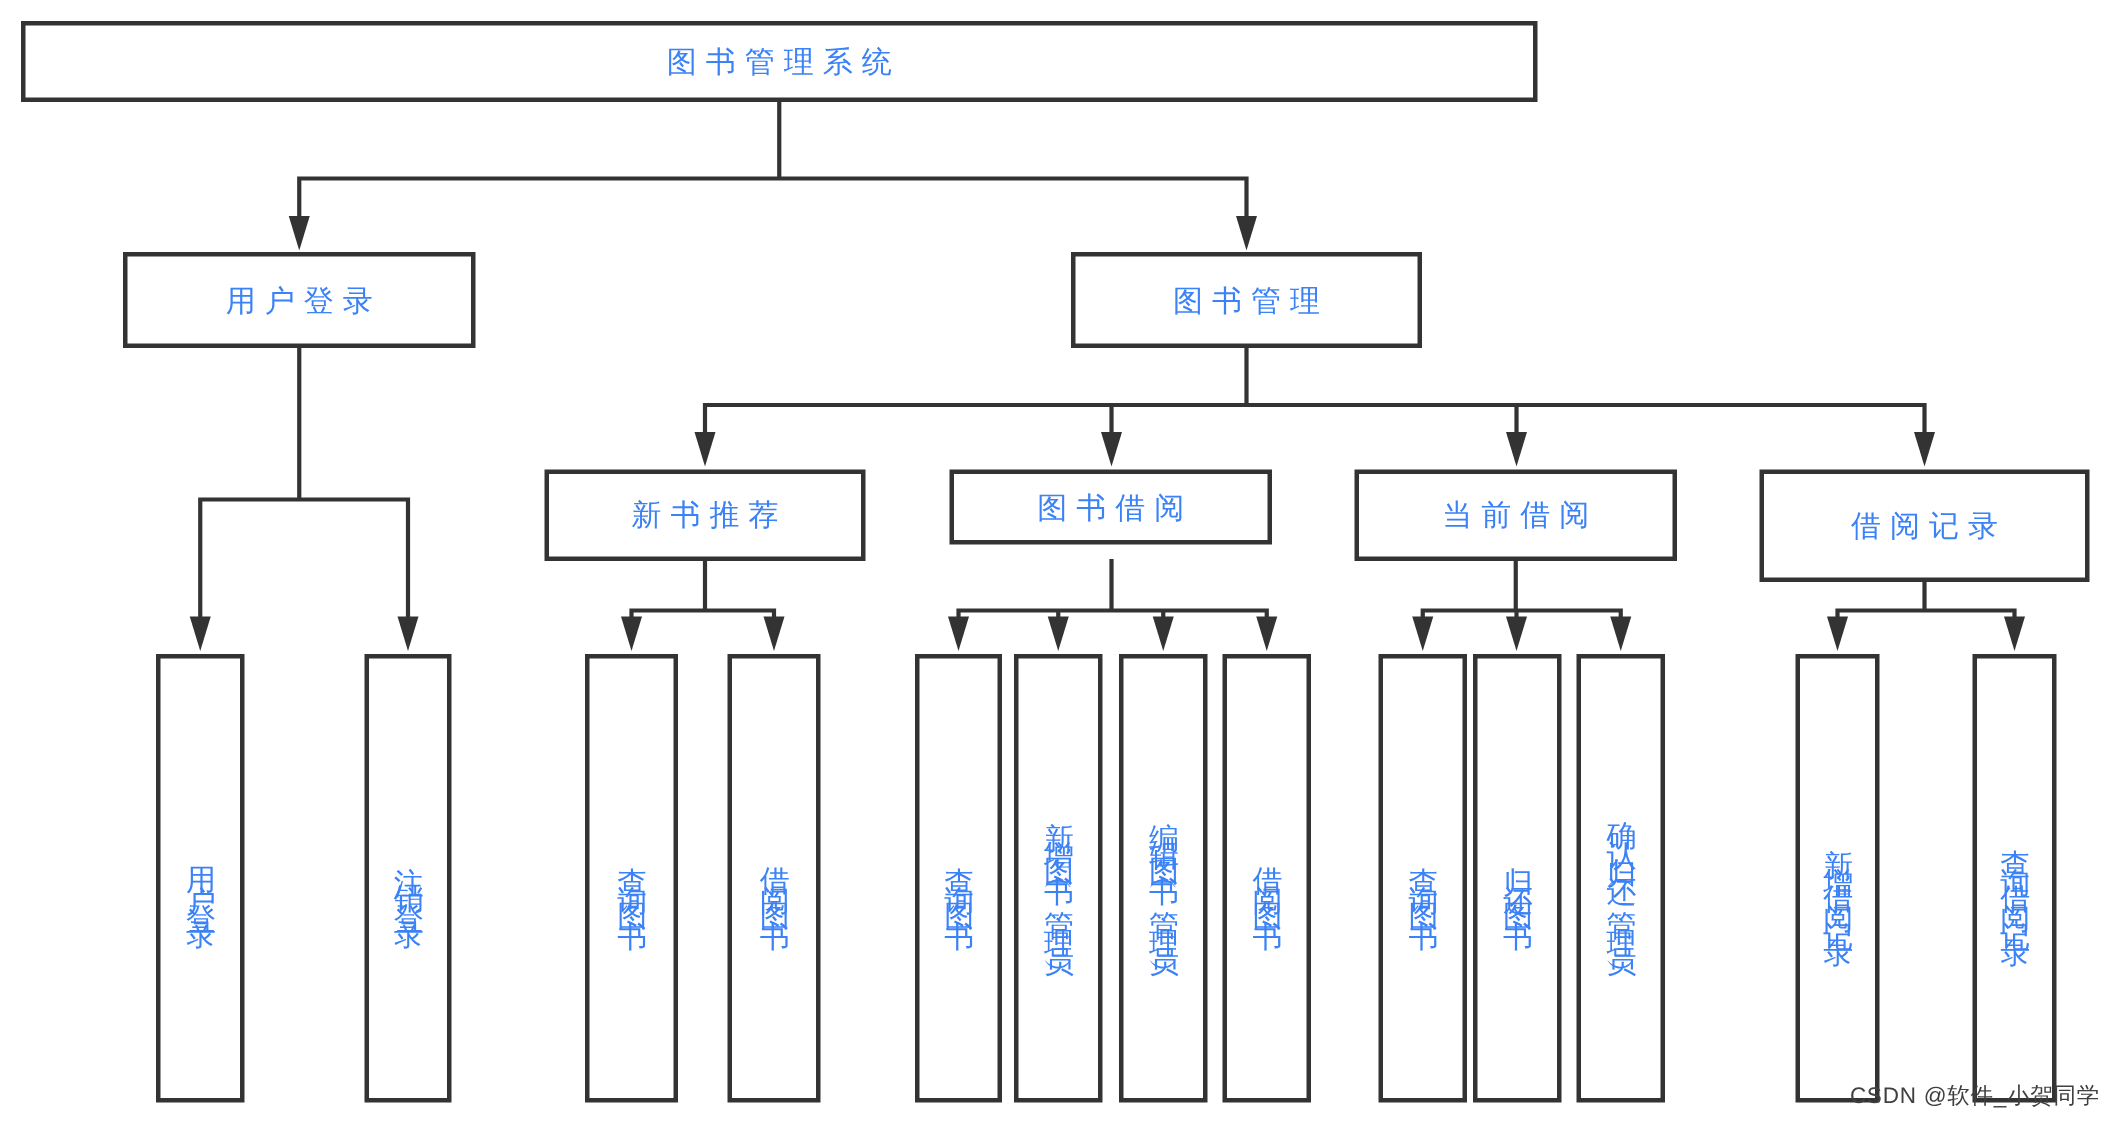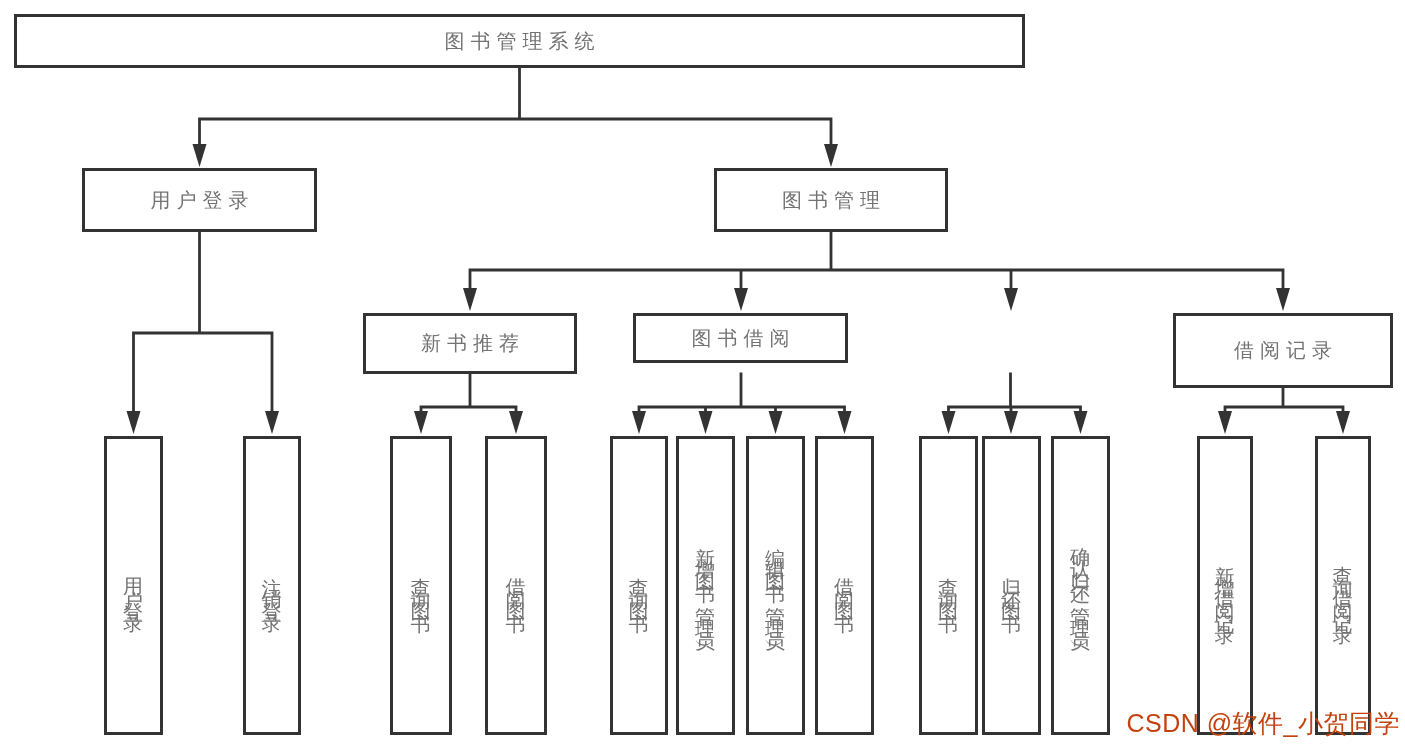--- a/index.html
+++ b/index.html
@@ -15,21 +15,21 @@
     position: absolute;
     left: 0; top: 0;
     width: 1405px; height: 747px;
     z-index: 1;
   }
   .node {
     position: absolute;
     box-sizing: border-box;
     background: #ffffff;
     border: 3px solid #333333;
-    color: #737373;
+    color: #3b82f6;
     display: flex;
     align-items: center;
     justify-content: center;
     z-index: 2;
     font-size: 20px;
   }
   .node .hlabel {
     letter-spacing: 6px;
     text-indent: 6px;
     white-space: nowrap;
@@ -64,22 +64,22 @@
   .n-l8  { left: 919px;  width: 59px; }
   .n-l9  { left: 982px;  width: 59px; }
   .n-l10 { left: 1051px; width: 59px; }
   .n-l11 { left: 1197px; width: 56px; }
   .n-l12 { left: 1315px; width: 56px; }
   .watermark {
     position: absolute;
     right: 5px;
     bottom: 7px;
     z-index: 3;
-    color: #c2410c;
-    font-size: 25px;
+    color: #404040;
+    font-size: 15px;
     letter-spacing: 0.5px;
     white-space: nowrap;
     margin-top: 22px;
   }
 </style>
 </head>
 <body>
 
 <div class="stage">
 
@@ -133,20 +133,23 @@
   <div class="node n-book">
     <span class="hlabel">图书管理</span>
   </div>
 
   <div class="node n-g0">
     <span class="hlabel">新书推荐</span>
   </div>
   <div class="node n-g1">
     <span class="hlabel">图书借阅</span>
   </div>
+  <div class="node n-g2">
+    <span class="hlabel">当前借阅</span>
+  </div>
   <div class="node n-g3">
     <span class="hlabel">借阅记录</span>
   </div>
 
   <div class="node leaf n-l0">
     <span class="vlabel">用户登录</span>
   </div>
   <div class="node leaf n-l1">
     <span class="vlabel">注销登录</span>
   </div>

